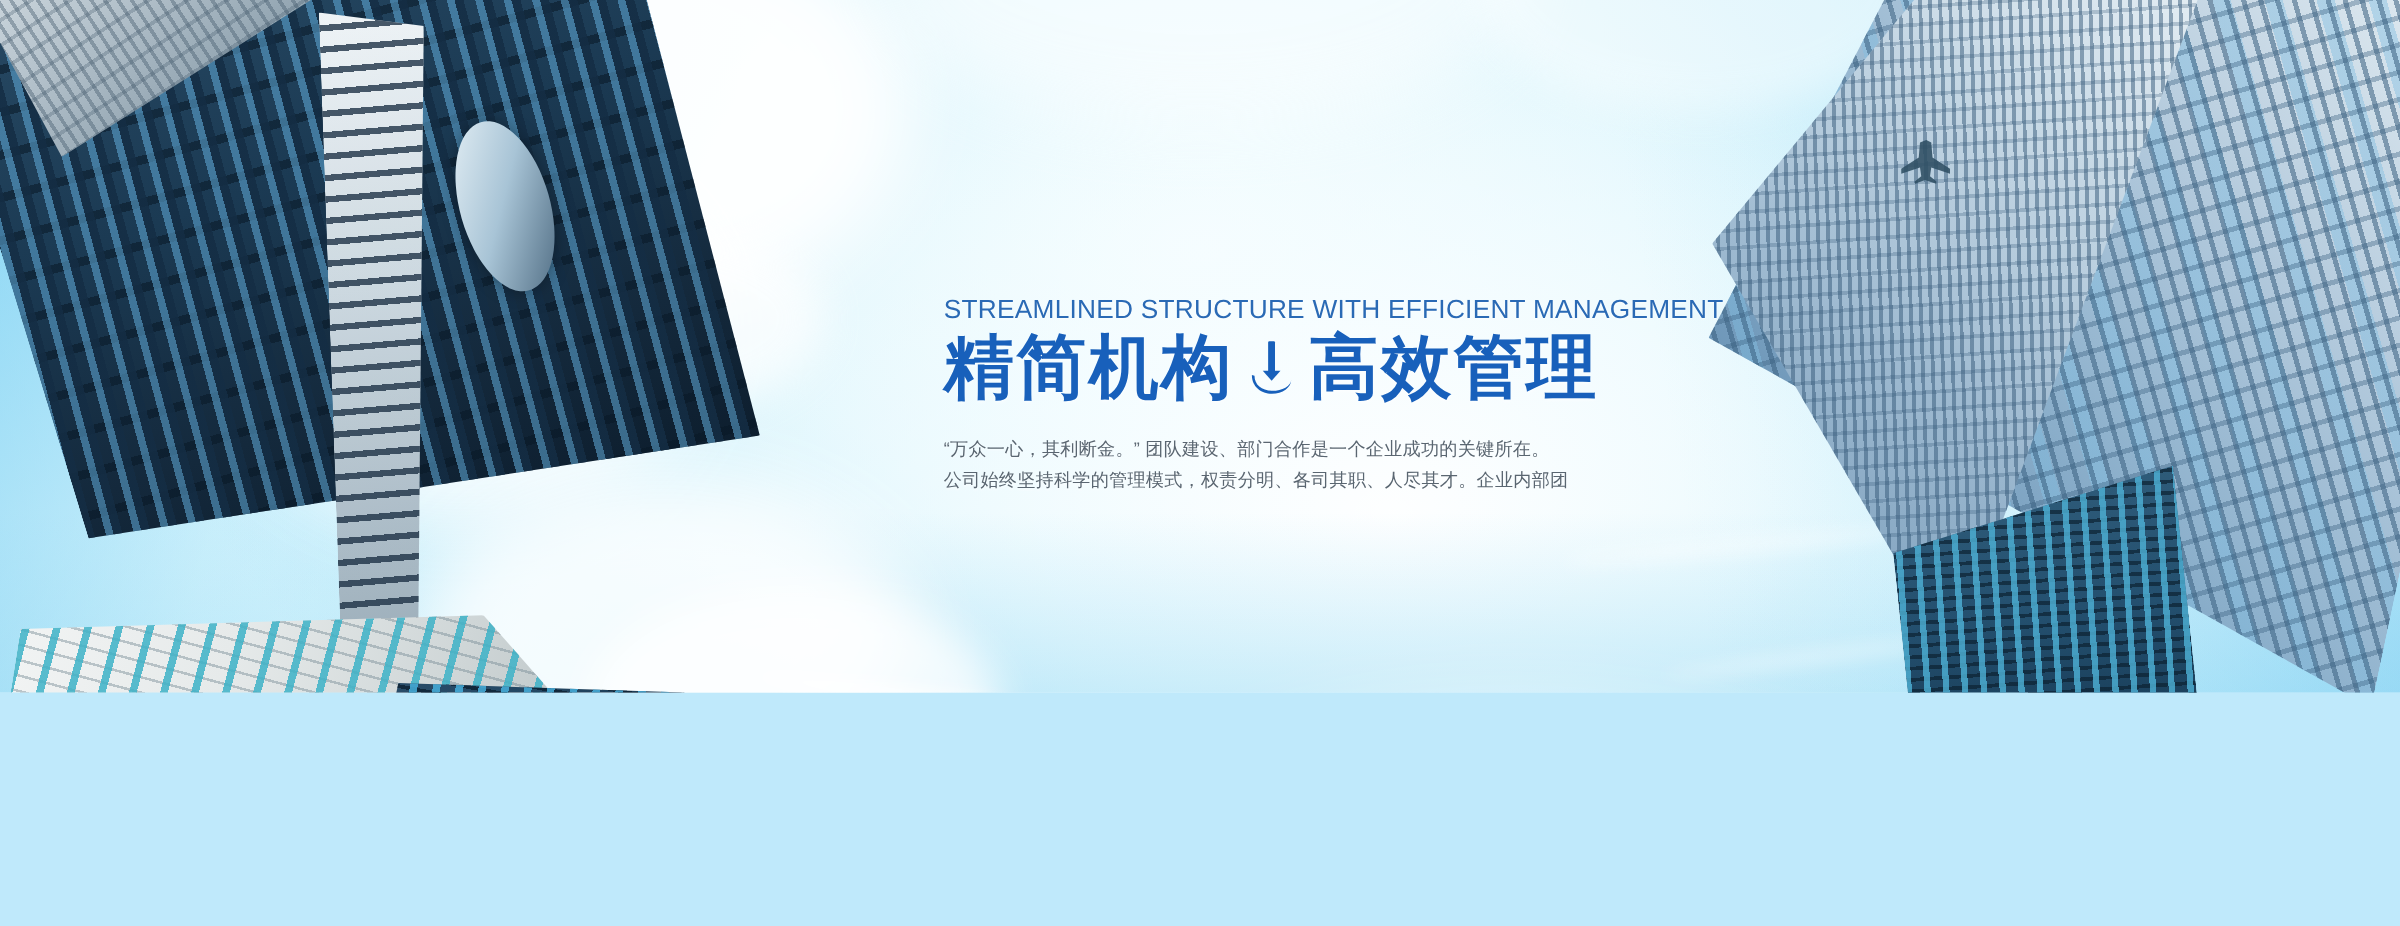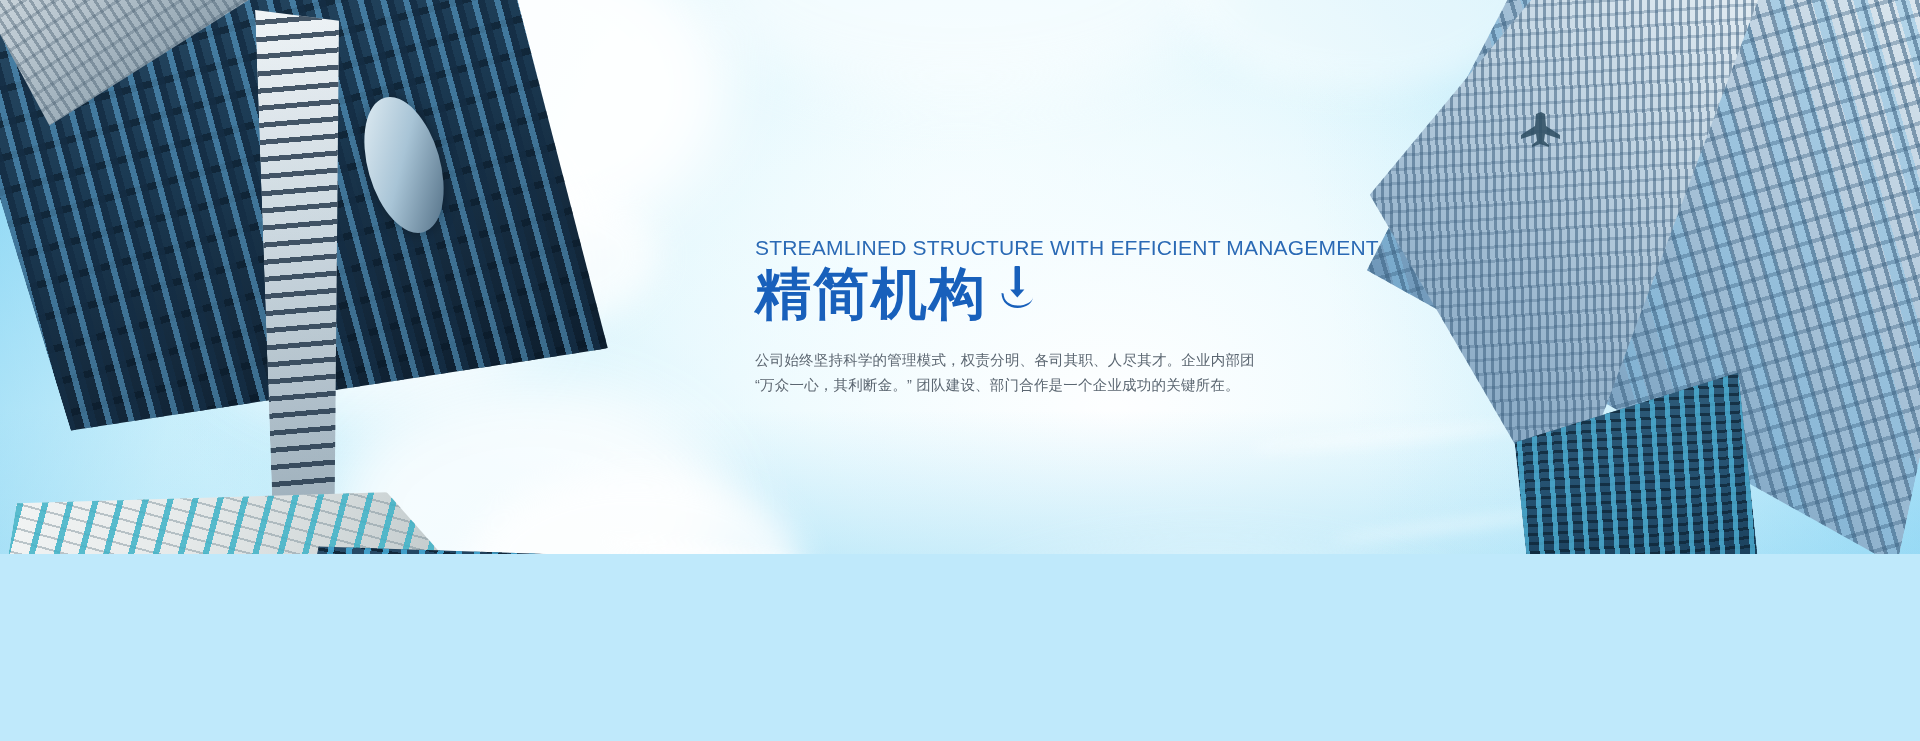--- a/index.html
+++ b/index.html
@@ -155,21 +155,21 @@
   .plane svg{display:block;}
 
   
   .content{position:absolute;left:755px;top:236px;width:530px;}
   .eyebrow{
     font-size:21px;letter-spacing:.2px;color:#2a6ab5;font-weight:400;
     white-space:nowrap;line-height:1.1;margin:0 0 4px 0;
     text-shadow:0 1px 2px rgba(255,255,255,.75);
   }
   .headline{
-    display:flex;gap:10px;
+    display:flex;align-items:center;gap:10px;
     color:#1860bb;font-size:56px;font-weight:700;line-height:1.12;
     letter-spacing:2px;white-space:nowrap;margin:0 0 22px 0;
     text-shadow:0 1px 3px rgba(255,255,255,.6);
   }
   .headline .ht{display:inline-block;}
   .logo-mark{display:inline-block;width:40px;height:48px;flex:0 0 auto;}
   .logo-mark svg{display:block;}
   .para{
     color:#5a6671;font-size:14.5px;line-height:1.72;margin:0;
     letter-spacing:.2px;text-shadow:0 1px 2px rgba(255,255,255,.7);
@@ -246,21 +246,22 @@
       <span class="ht">精简机构</span>
       <span class="logo-mark">
         <svg viewBox="0 0 40 48" width="40" height="48">
           <g fill="#1860bb">
             <rect x="17.5" y="3" width="5.5" height="26" rx="1"></rect>
             <path d="M20.3 34.5 L13.2 26.5 L27.4 26.5 Z"></path>
             <path d="M4.5 30 C4.5 39.5 12 45 20.5 45 C29 45 36 40 36 33.5 C36 38.8 28.6 42.6 20.8 42.6 C12.4 42.6 6.6 37.8 6.6 30.6 Z"></path>
           </g>
         </svg>
       </span>
+      <span class="ht">高效管理</span>
     </h1>
 
     <div class="para">
+      <div>“万众一心，其利断金。” 团队建设、部门合作是一个企业成功的关键所在。</div>
       <div>公司始终坚持科学的管理模式，权责分明、各司其职、人尽其才。企业内部团</div>
-      <div>“万众一心，其利断金。” 团队建设、部门合作是一个企业成功的关键所在。</div>
     </div>
   </div>
 
 </div>
 
 </body></html>

